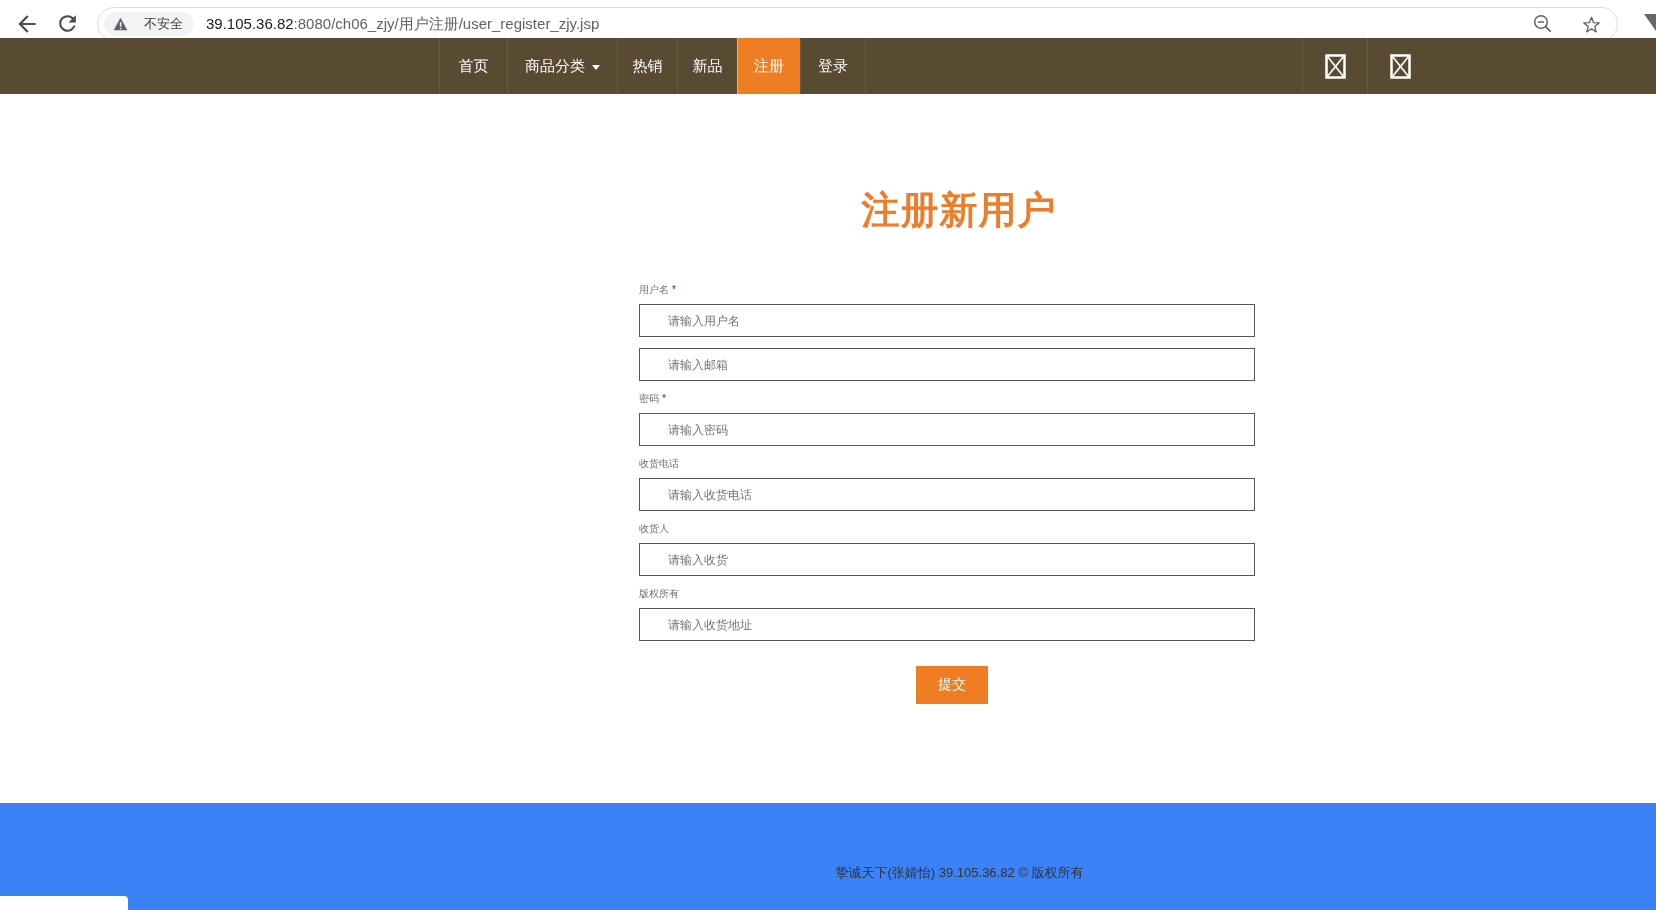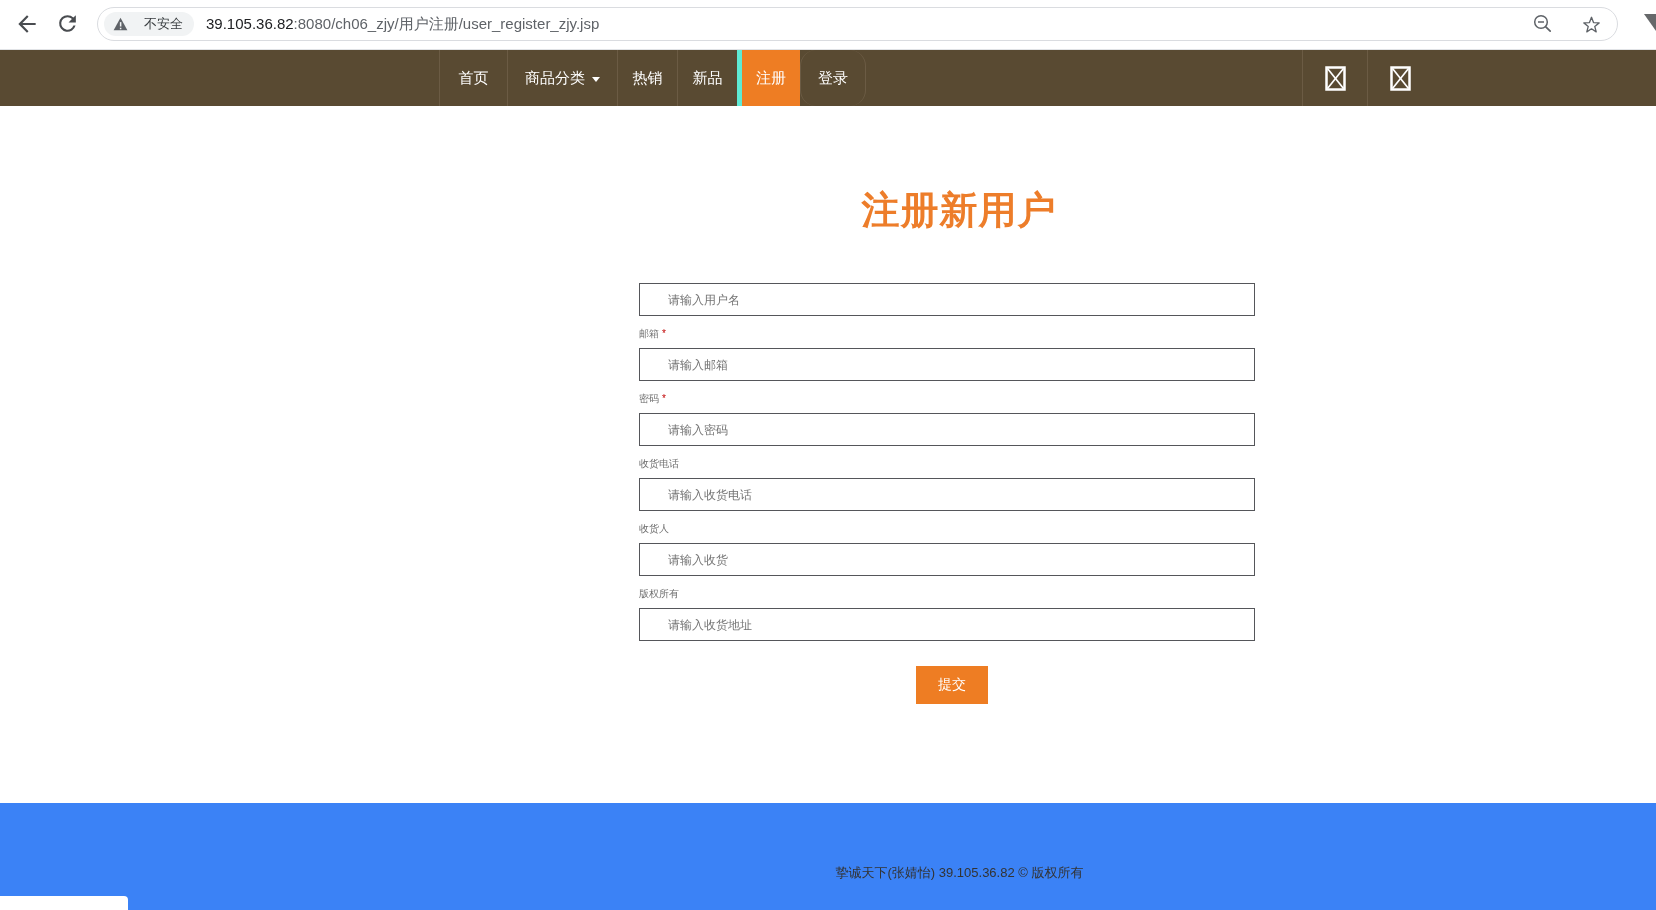--- a/index.html
+++ b/index.html
@@ -14,26 +14,26 @@
   .omnibox{position:absolute;left:97px;top:7px;width:1521px;height:34px;border:1px solid #dadce0;border-radius:17px;background:#fff;display:flex;align-items:center;box-sizing:border-box;padding-left:6px;}
   .sec-chip{display:flex;align-items:center;gap:16px;height:24px;padding:0 11px 0 9px;border-radius:12px;background:#f1f3f4;color:#3c4043;font-size:13px;cursor:pointer;white-space:nowrap;}
   .url{margin-left:12px;font-size:15px;white-space:nowrap;overflow:hidden;}
   .url .host{color:#202124;}
   .url .path{color:#5f6368;}
   .omni-right{margin-left:auto;display:flex;align-items:center;gap:26px;padding-right:14px;}
   .omni-right svg{cursor:pointer;}
   .corner-tri{position:absolute;right:0;top:14px;}
 
   
-  .navbar{position:absolute;top:50px;left:0;width:1656px;height:56px;background:#594a32;display:flex;}
+  .navbar{position:absolute;top:38px;left:0;width:1656px;height:56px;background:#594a32;display:flex;}
   .nav-spacer{width:439px;flex:0 0 auto;}
   .nav-item{flex:0 0 auto;height:56px;line-height:56px;text-align:center;color:#fff;font-size:15px;border-left:1px solid #6b5b44;box-sizing:border-box;cursor:pointer;white-space:nowrap;}
   .nav-item.w1{width:68px;}  .nav-item.w2{width:110px;} .nav-item.w3{width:60px;}
-  .nav-item.w4{width:60px;}  .nav-item.w5{width:63px;}  .nav-item.w6{width:66px;border-right:1px solid #6b5b44;border-radius:16px;}
-  .nav-item.active{background:#ee7d23;border-left:5px solid #5eead4;}
+  .nav-item.w4{width:60px;}  .nav-item.w5{width:63px;}  .nav-item.w6{width:66px;border-right:1px solid #6b5b44;}
+  .nav-item.active{background:#ee7d23;border-left:1px solid #5eead4;}
   .caret{display:inline-block;width:0;height:0;border-left:4px solid transparent;border-right:4px solid transparent;border-top:5px solid #fff;margin-left:7px;vertical-align:middle;}
   .nav-icon-cell{position:absolute;top:0;height:56px;width:65px;border-left:1px solid #6b5b44;box-sizing:border-box;display:flex;align-items:center;cursor:pointer;}
   .nav-icon-cell.c1{left:1302px;}
   .nav-icon-cell.c2{left:1367px;}
   .nav-icon-cell svg{margin-left:22px;}
 
   
   .content{position:absolute;top:106px;left:0;width:1656px;height:697px;background:#fff;}
   .page-title{position:absolute;top:79px;left:779px;width:360px;margin:0;text-align:center;font-size:38px;font-weight:700;color:#ed7d2a;letter-spacing:1px;}
   .form-col{position:absolute;top:177px;left:639px;width:616px;}
@@ -116,24 +116,24 @@
         <line x1="18.5" y1="2.5" x2="2.5" y2="22.5" stroke="#fff" stroke-width="1.7"></line>
       </svg>
     </div>
   </div>
 
   <div class="content">
     <h1 class="page-title">注册新用户</h1>
 
     <form class="form-col">
       <div class="field-group">
+        <label><span>用户名</span><span class="req">*</span></label>
         <input type="text" placeholder="请输入用户名" style="">
       </div>
       <div class="field-group">
-        <label><span>邮箱</span><span class="req">*</span></label>
         <input type="text" placeholder="请输入邮箱" style="">
       </div>
       <div class="field-group">
         <label><span>密码</span><span class="req">*</span></label>
         <input type="text" placeholder="请输入密码" style="">
       </div>
       <div class="field-group">
         <label><span>收货电话</span></label>
         <input type="text" placeholder="请输入收货电话" style="">
       </div>

